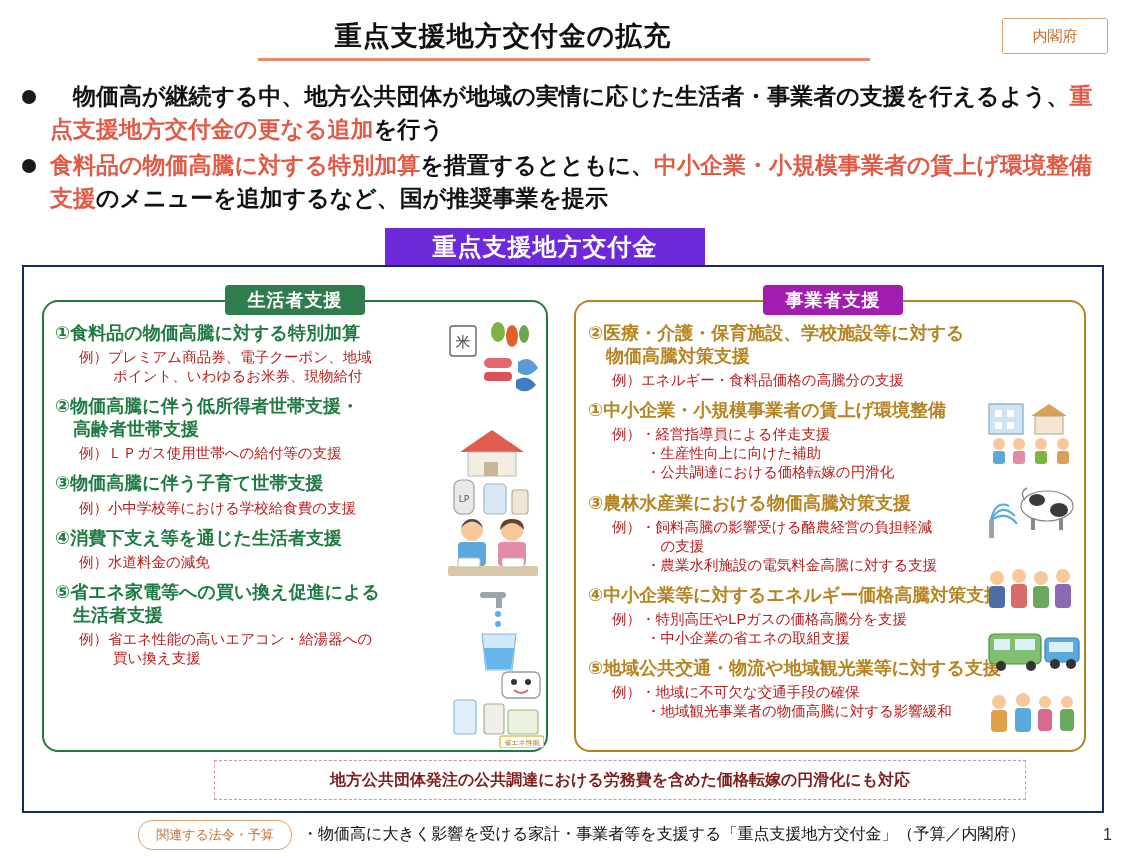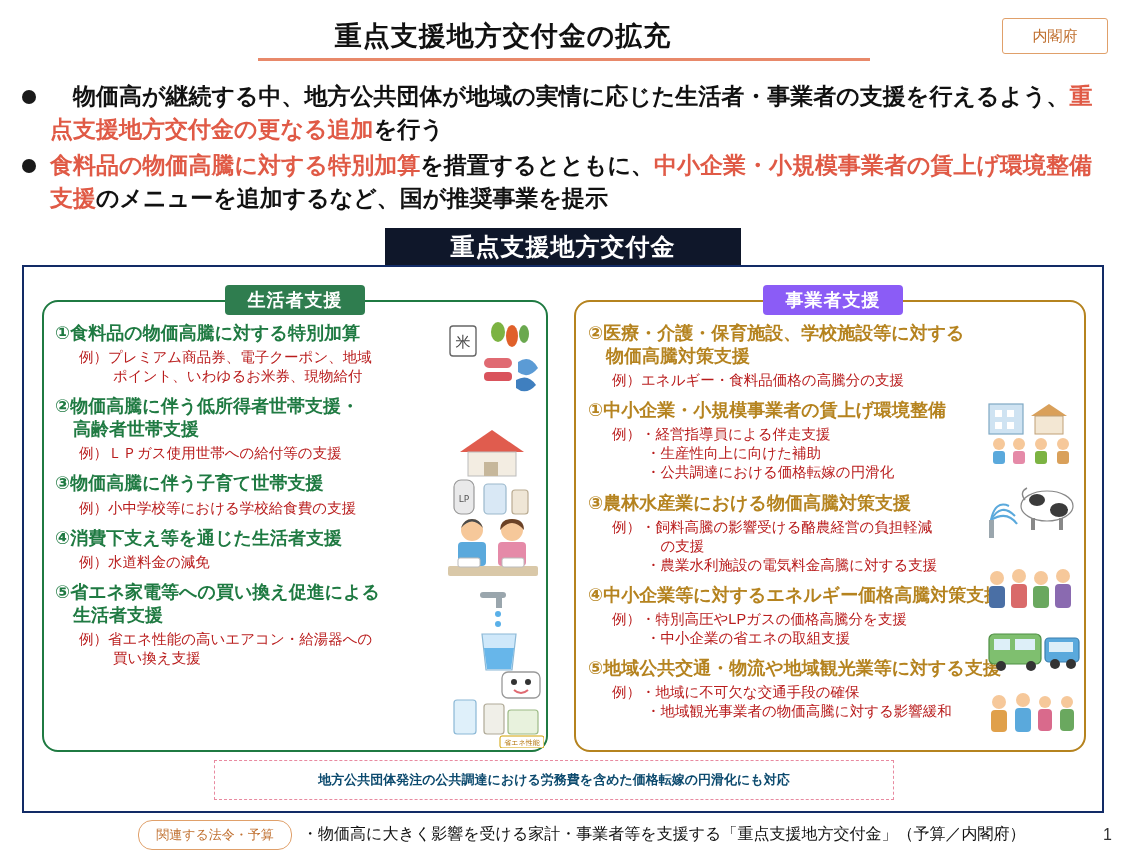--- a/index.html
+++ b/index.html
@@ -84,23 +84,23 @@
   .bullet-text .em {
     color: #e05a46;
     font-weight: bold;
   }
 
   
   .main-banner {
     position: absolute;
     top: 228px;
     left: 385px;
-    width: 356px;
+    width: 320px;
     height: 38px;
-    background: #0f172a;
+    background: #6d28d9;
     color: #ffffff;
     font-size: 24px;
     font-weight: bold;
     display: flex;
     align-items: center;
     justify-content: center;
     letter-spacing: 1px;
   }
 
   
@@ -149,21 +149,21 @@
   .hdr-left {
     top: 285px;
     left: 225px;
     width: 140px;
     background: #2f7d4f;
   }
   .hdr-right {
     top: 285px;
     left: 763px;
     width: 140px;
-    background: #8b5cf6;
+    background: #a21caf;
   }
 
   
   .items {
     position: absolute;
     box-sizing: border-box;
   }
   .items-left { top: 322px; left: 55px; width: 390px; }
   .items-right { top: 322px; left: 588px; width: 420px; }
 
@@ -195,30 +195,30 @@
     pointer-events: none;
   }
   .art-left { top: 318px; left: 440px; width: 104px; height: 430px; }
   .art-right { top: 400px; left: 985px; width: 100px; height: 350px; }
 
   
   .note {
     position: absolute;
     top: 760px;
     left: 214px;
-    width: 680px;
+    width: 812px;
     height: 40px;
     border: 1.5px dashed #e88aa0;
     box-sizing: border-box;
     display: flex;
     align-items: center;
     justify-content: center;
-    font-size: 13px;
-    font-weight: bold;
-    color: #0c4a6e;
+    font-size: 16px;
+    font-weight: bold;
+    color: #7f1d1d;
   }
 
   
   .footer-tag {
     position: absolute;
     top: 820px;
     left: 138px;
     width: 152px;
     height: 28px;
     border: 1.5px solid #e0a06a;

